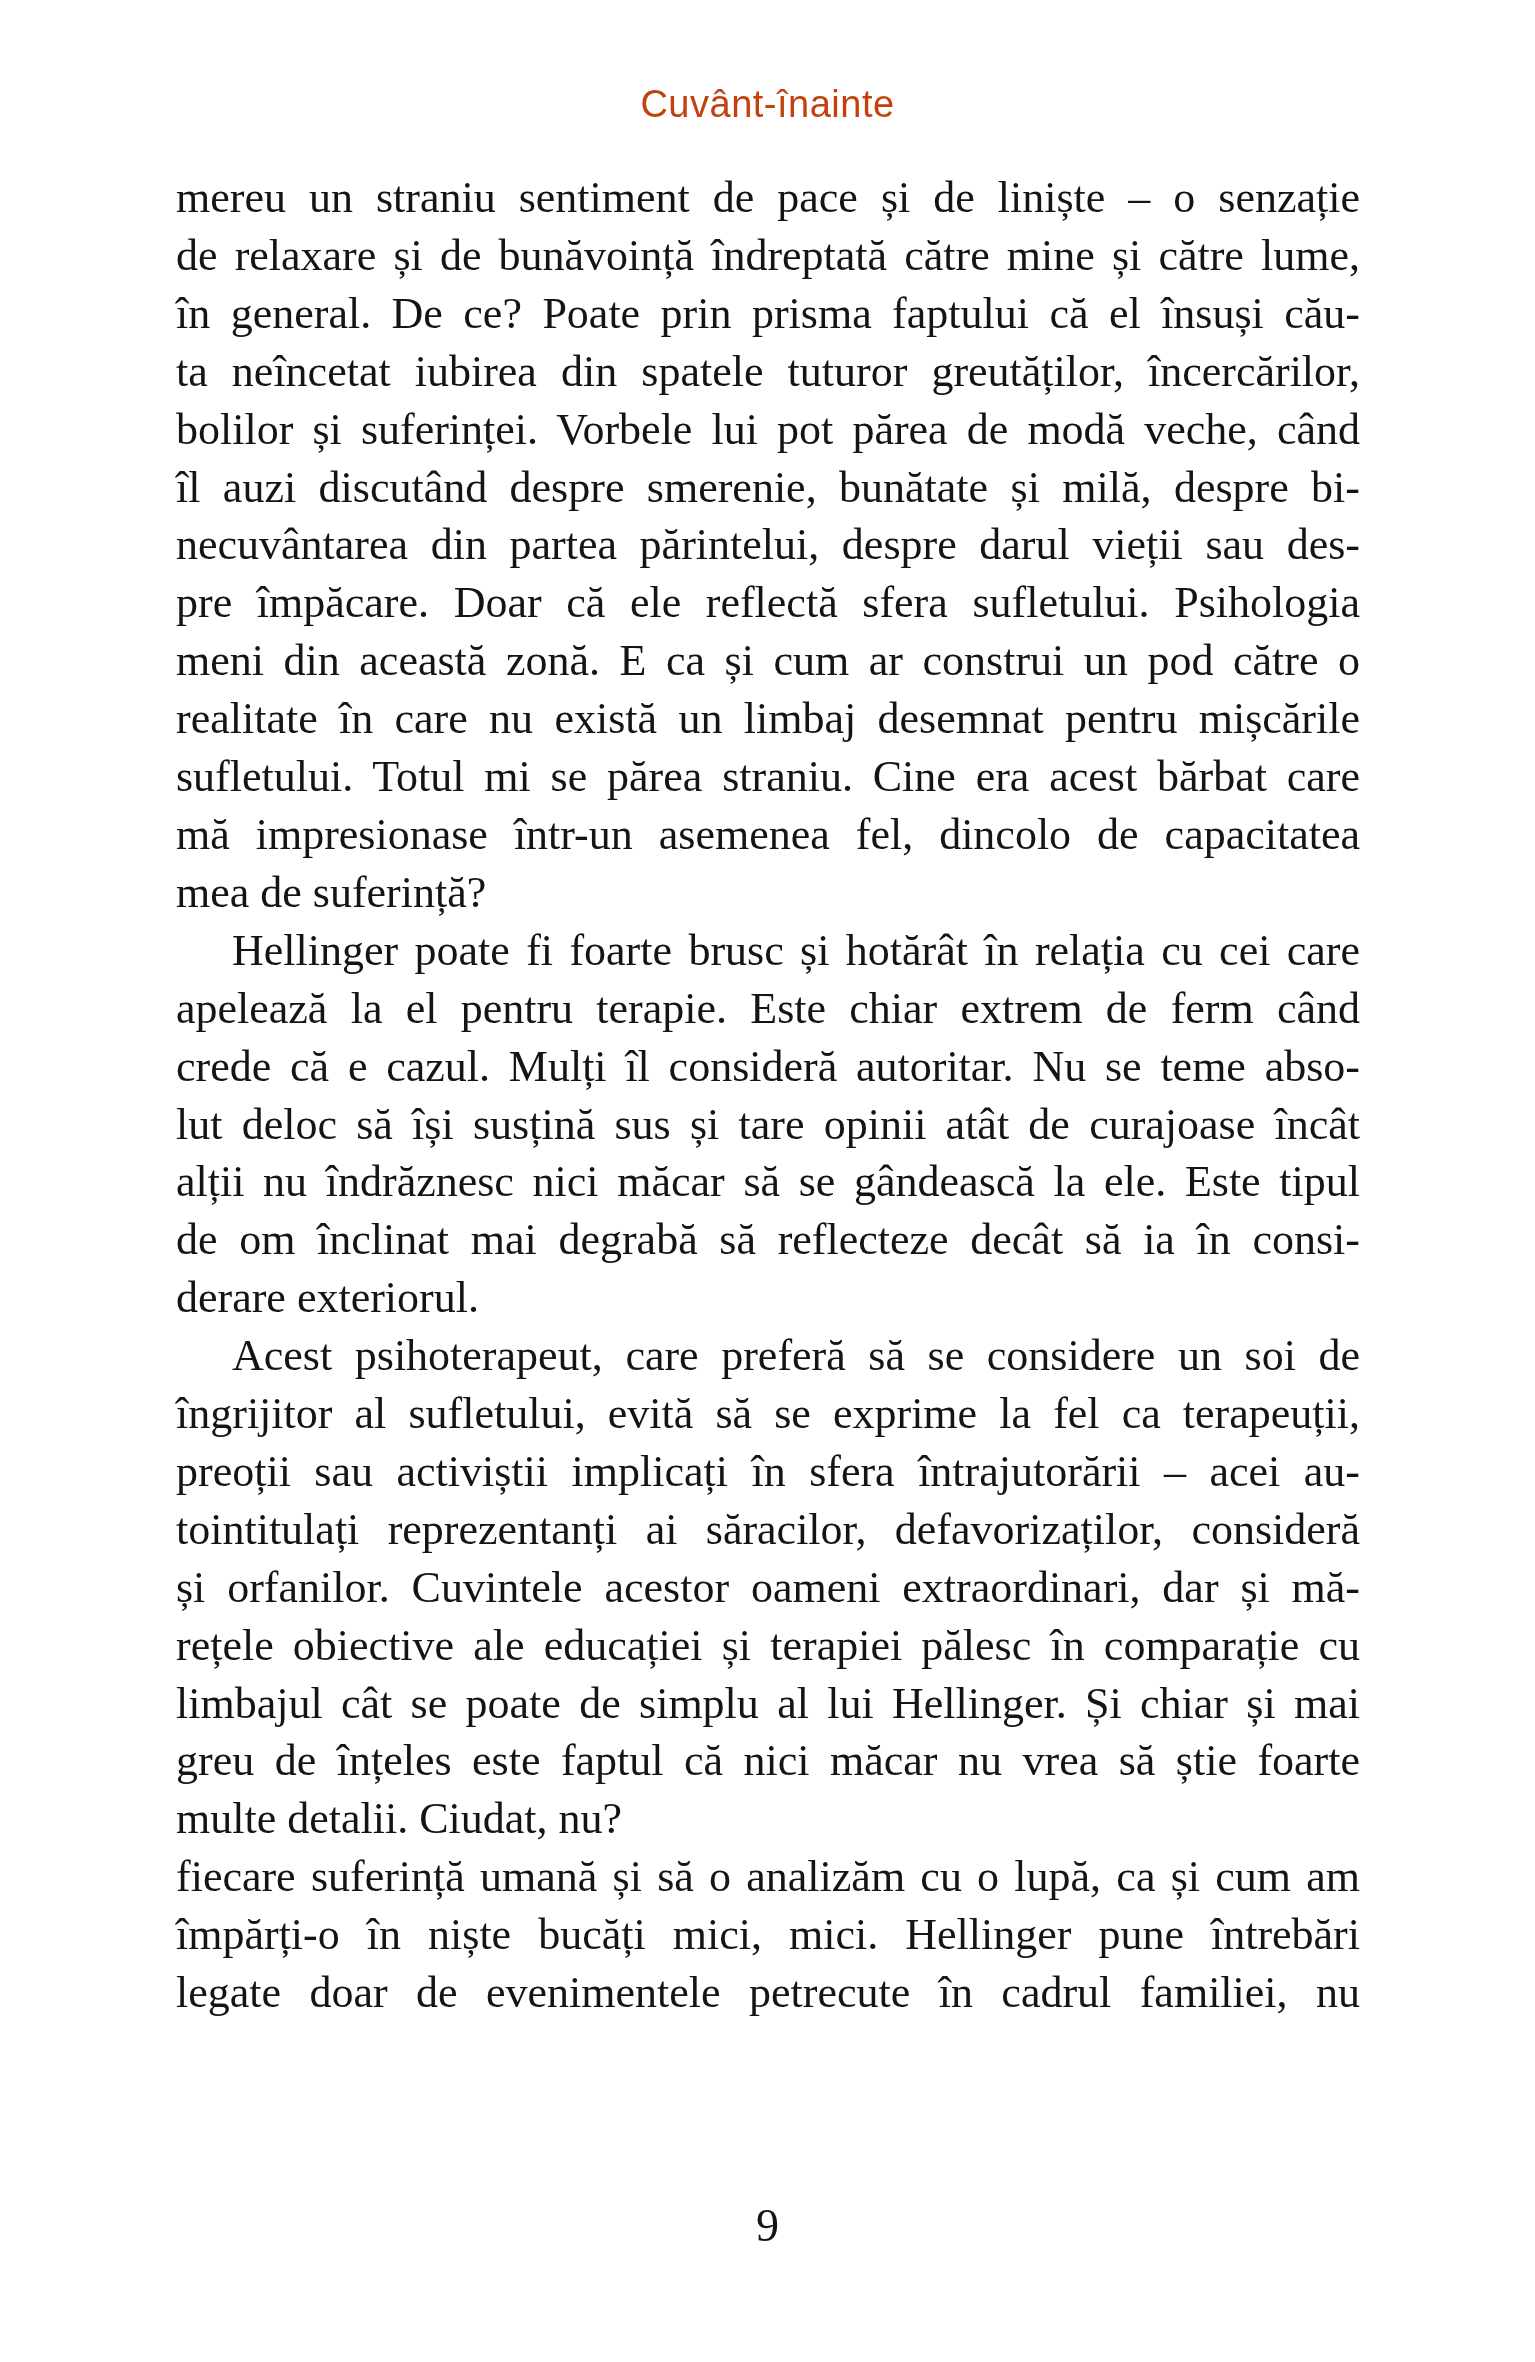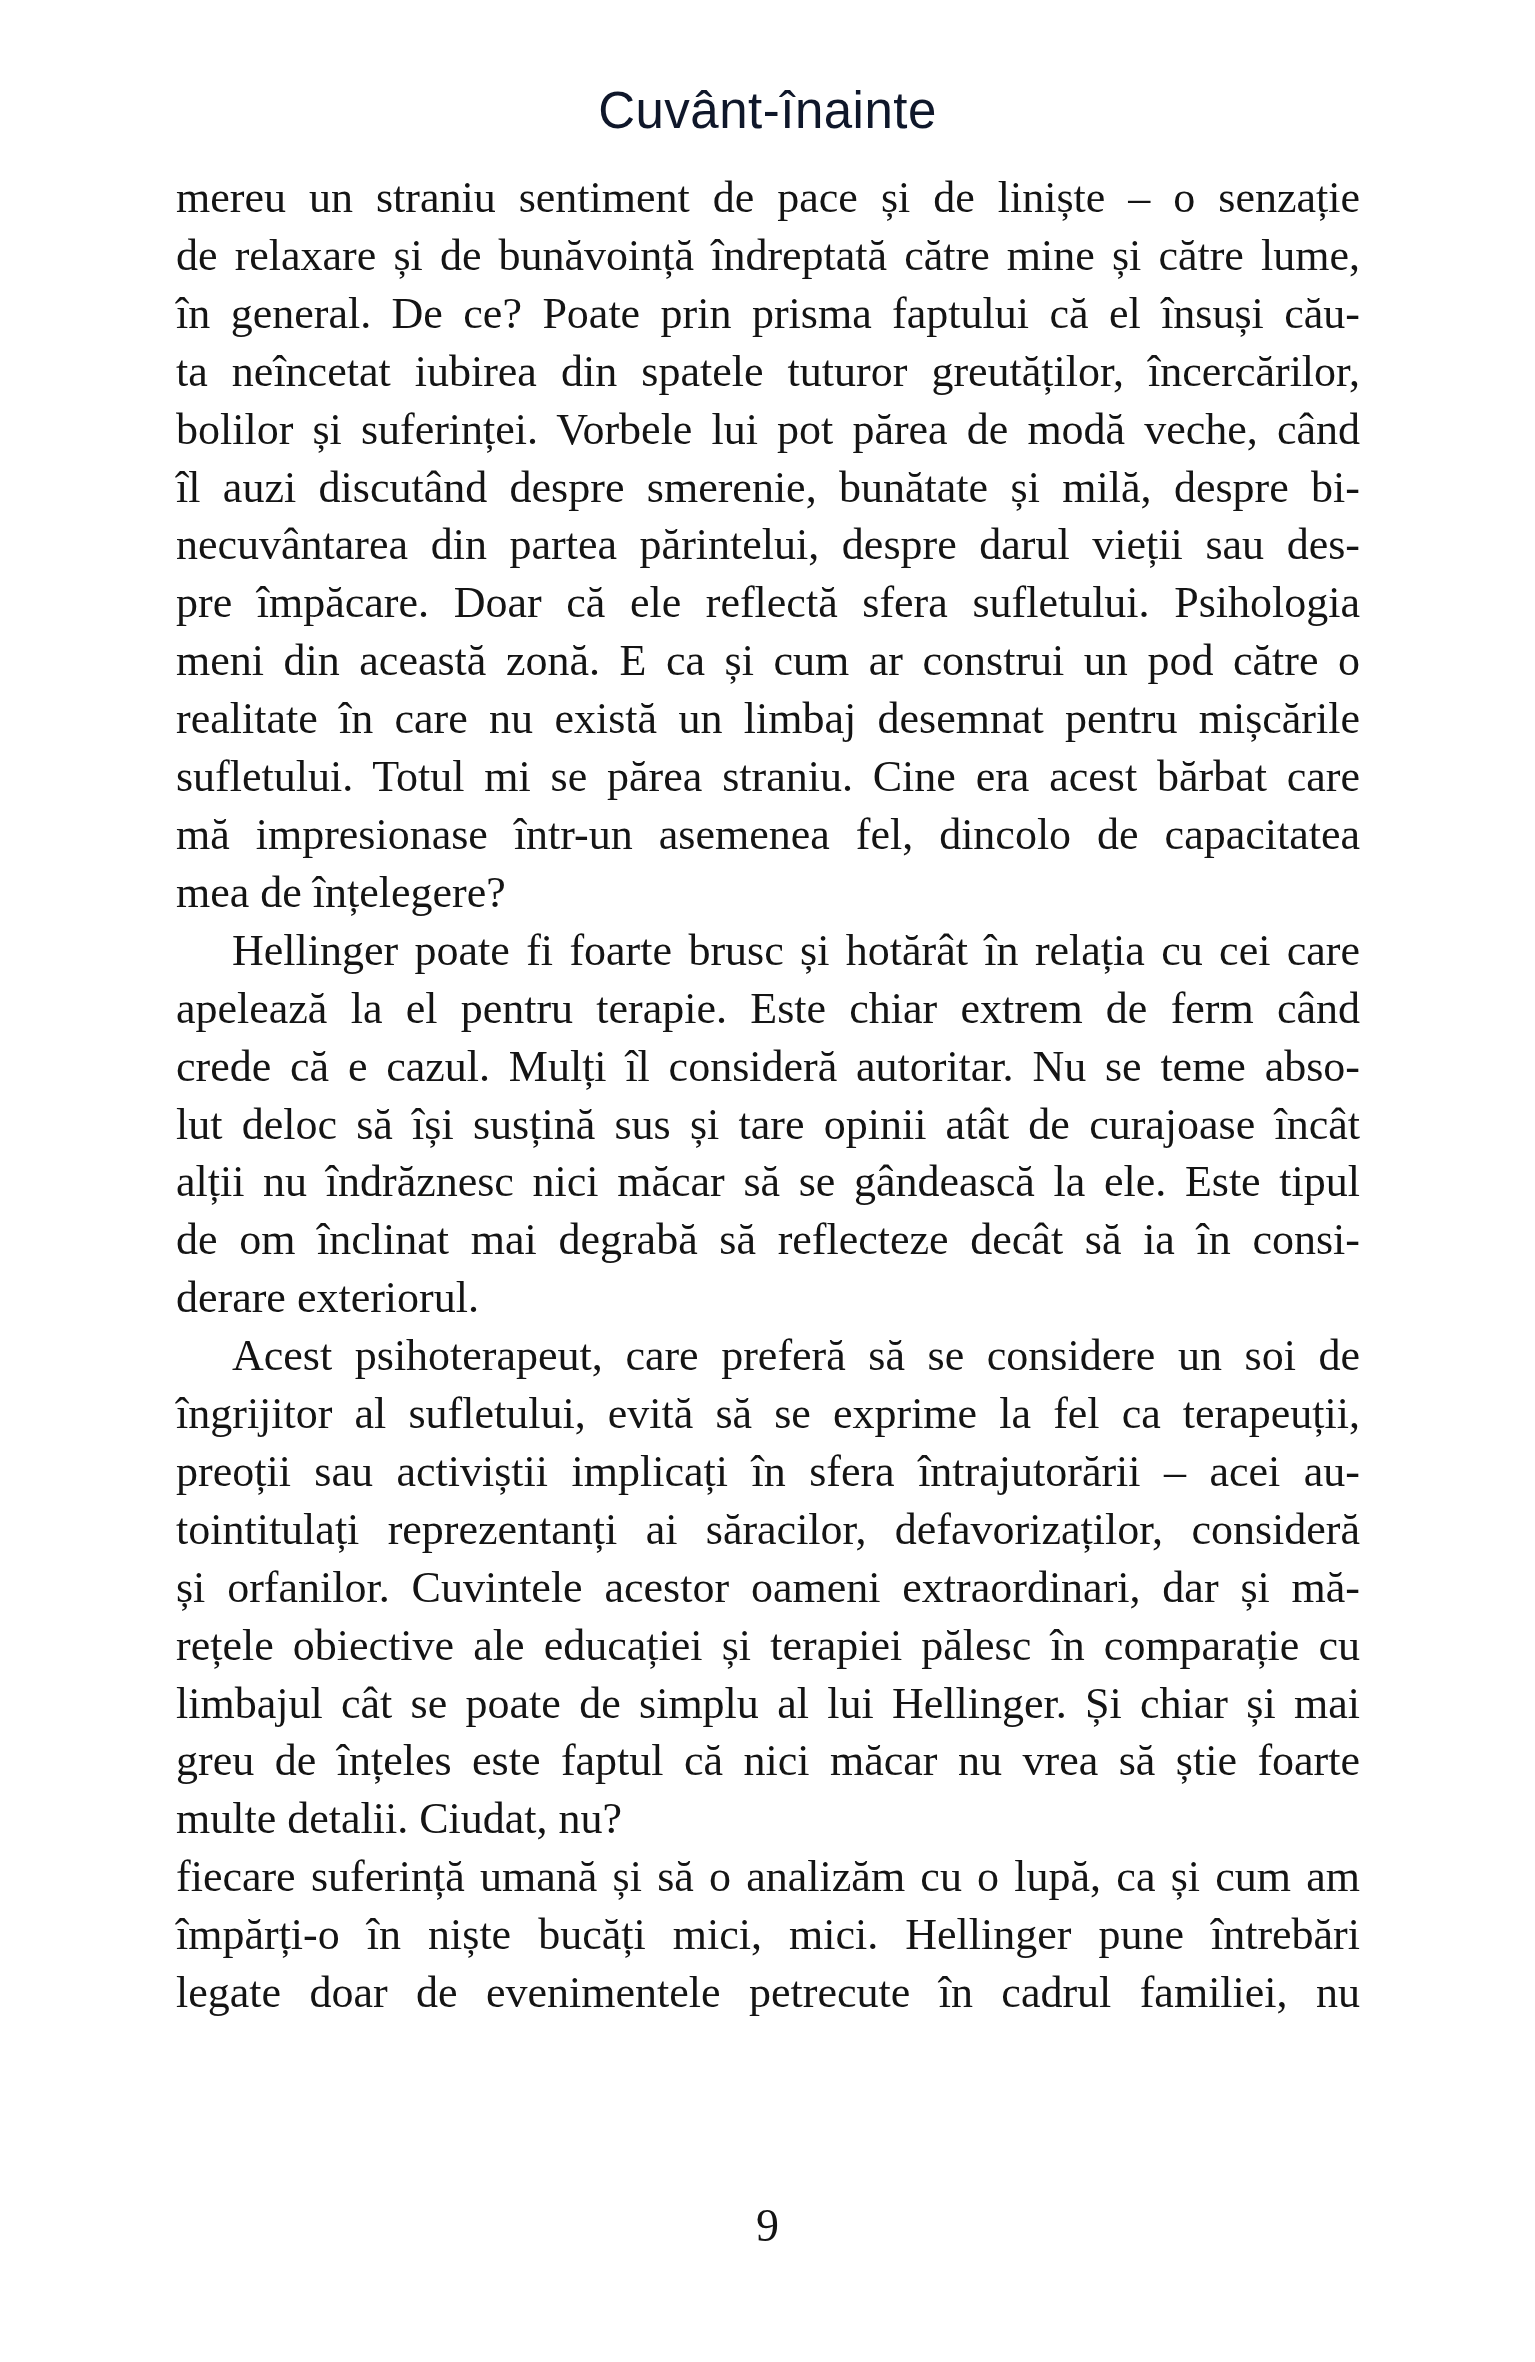--- a/index.html
+++ b/index.html
@@ -14,23 +14,23 @@
     background: #ffffff;
     overflow: hidden;
   }
   .running-head {
     position: absolute;
     top: 85px;
     left: 0;
     width: 100%;
     text-align: center;
     font-family: "Liberation Sans", sans-serif;
-    font-size: 51px;
+    font-size: 38px;
     line-height: 1;
-    color: #0f172a;
+    color: #c2410c;
     letter-spacing: 0.5px;
   }
   .body-text {
     position: absolute;
     left: 176px;
     top: 169px;
     width: 1184px;
     font-family: "Liberation Serif", serif;
     font-size: 44px;
     color: #141414;
@@ -74,21 +74,21 @@
     <p>în general. De ce? Poate prin prisma faptului că el însuși cău-</p>
     <p>ta neîncetat iubirea din spatele tuturor greutăților, încercărilor,</p>
     <p>bolilor și suferinței. Vorbele lui pot părea de modă veche, când</p>
     <p>îl auzi discutând despre smerenie, bunătate și milă, despre bi-</p>
     <p>necuvântarea din partea părintelui, despre darul vieții sau des-</p>
     <p>pre împăcare. Doar că ele reflectă sfera sufletului. Psihologia</p>
     <p>meni din această zonă. E ca și cum ar construi un pod către o</p>
     <p>realitate în care nu există un limbaj desemnat pentru mișcările</p>
     <p>sufletului. Totul mi se părea straniu. Cine era acest bărbat care</p>
     <p>mă impresionase într-un asemenea fel, dincolo de capacitatea</p>
-    <p class="para-end">mea de înțelegere?</p>
+    <p class="para-end">mea de suferință?</p>
 
     <p class="indent">Hellinger poate fi foarte brusc și hotărât în relația cu cei care</p>
     <p>apelează la el pentru terapie. Este chiar extrem de ferm când</p>
     <p>crede că e cazul. Mulți îl consideră autoritar. Nu se teme abso-</p>
     <p>lut deloc să își susțină sus și tare opinii atât de curajoase încât</p>
     <p>alții nu îndrăznesc nici măcar să se gândească la ele. Este tipul</p>
     <p>de om înclinat mai degrabă să reflecteze decât să ia în consi-</p>
     <p class="para-end">derare exteriorul.</p>
 
     <p class="indent">Acest psihoterapeut, care preferă să se considere un soi de</p>

